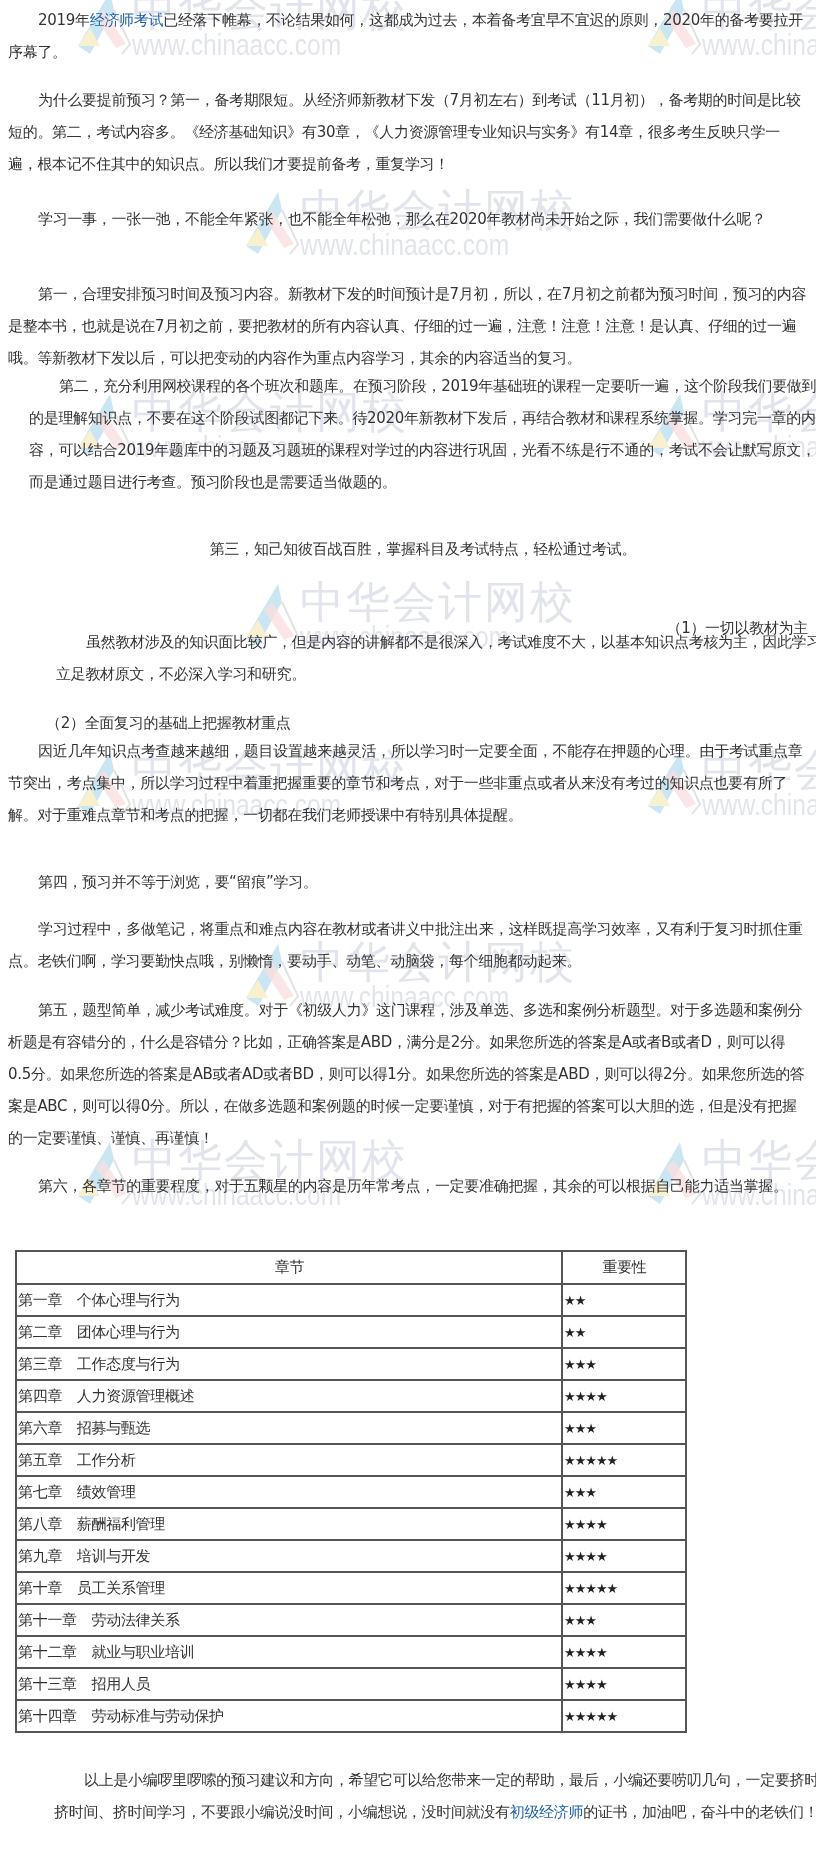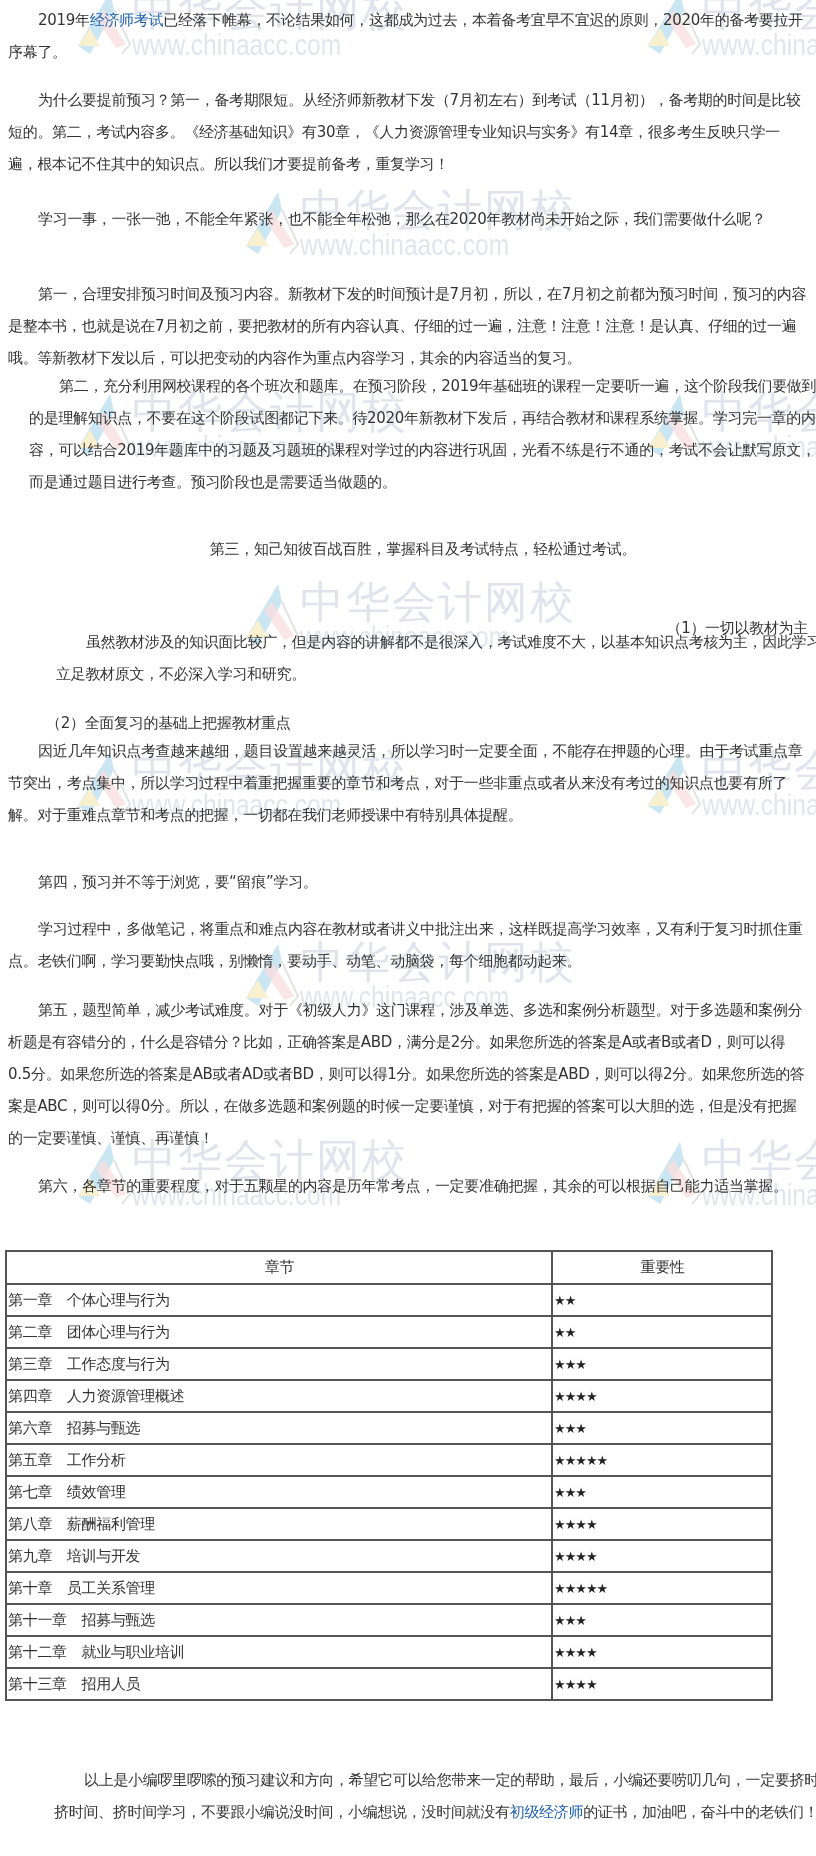--- a/index.html
+++ b/index.html
@@ -24,21 +24,21 @@
     position: absolute; left: 62px; top: 0; font-size: 44px; line-height: 44px;
     color: #c9cfe0; letter-spacing: 2px; white-space: nowrap;
     font-family: "DejaVu Sans", sans-serif;
   }
   .wm .en {
     position: absolute; left: 62px; top: 42px; font-size: 30px; line-height: 30px;
     color: #c9cfe0; white-space: nowrap; transform: scaleX(0.82); transform-origin: left top;
     font-family: "Liberation Sans", sans-serif;
   }
   table.importance {
-    position: absolute; left: 5px; top: 1250px; width: 768px;
+    position: absolute; left: 15px; top: 1250px; width: 672px;
     border-collapse: collapse; font-size: 15px; color: #333;
   }
   table.importance th, table.importance td {
     border: 2px solid #555555; height: 30px; padding: 0 0 0 1px;
     letter-spacing: -0.3px;
   }
   table.importance th { font-weight: normal; text-align: center; height: 31px; }
   table.importance td.stars { font-size: 13px; color: #222; letter-spacing: -1px; }
   table.importance col.c1 { width: 546px; }
 </style>
@@ -218,28 +218,32 @@
         </tr>
       <tr>
           <td>第九章　培训与开发</td>
           <td class="stars">★★★★</td>
         </tr>
       <tr>
           <td>第十章　员工关系管理</td>
           <td class="stars">★★★★★</td>
         </tr>
       <tr>
-          <td>第十一章　招募与甄选</td>
+          <td>第十一章　劳动法律关系</td>
           <td class="stars">★★★</td>
         </tr>
       <tr>
           <td>第十二章　就业与职业培训</td>
           <td class="stars">★★★★</td>
         </tr>
       <tr>
           <td>第十三章　招用人员</td>
           <td class="stars">★★★★</td>
+        </tr>
+      <tr>
+          <td>第十四章　劳动标准与劳动保护</td>
+          <td class="stars">★★★★★</td>
         </tr>
     </tbody>
   </table>
 
   <p class="p" style="top:1764px;margin-left:46px;"><span>以上是小编啰里啰嗦的预习建议和方向，希望它可以给您带来一定的帮助，最后，小编还要唠叨几句，一定要挤时间、挤时间、挤时间学习，不要跟小编说没时间，小编想说，没时间就没有</span><a class="link" href="#">初级经济师</a><span>的证书，加油吧，奋斗中的老铁们！</span></p>
 </div>
 
 </body></html>

